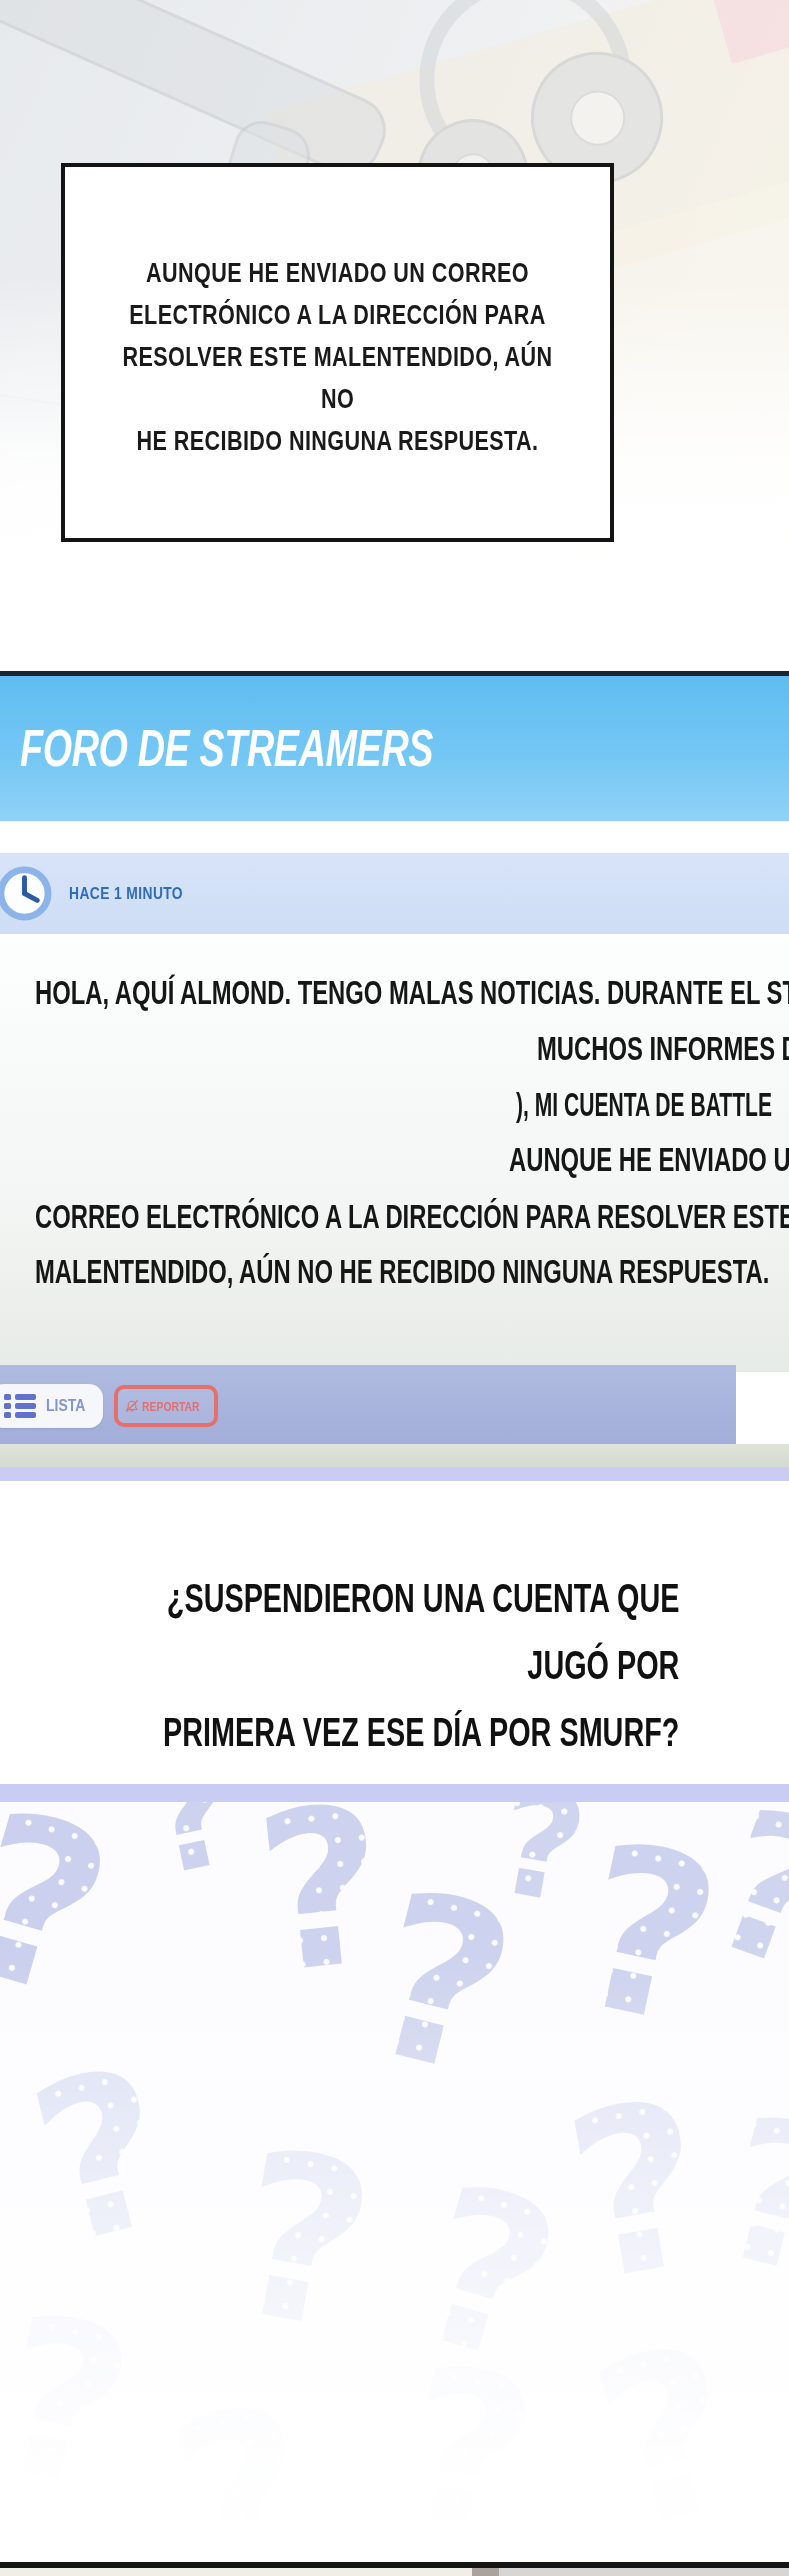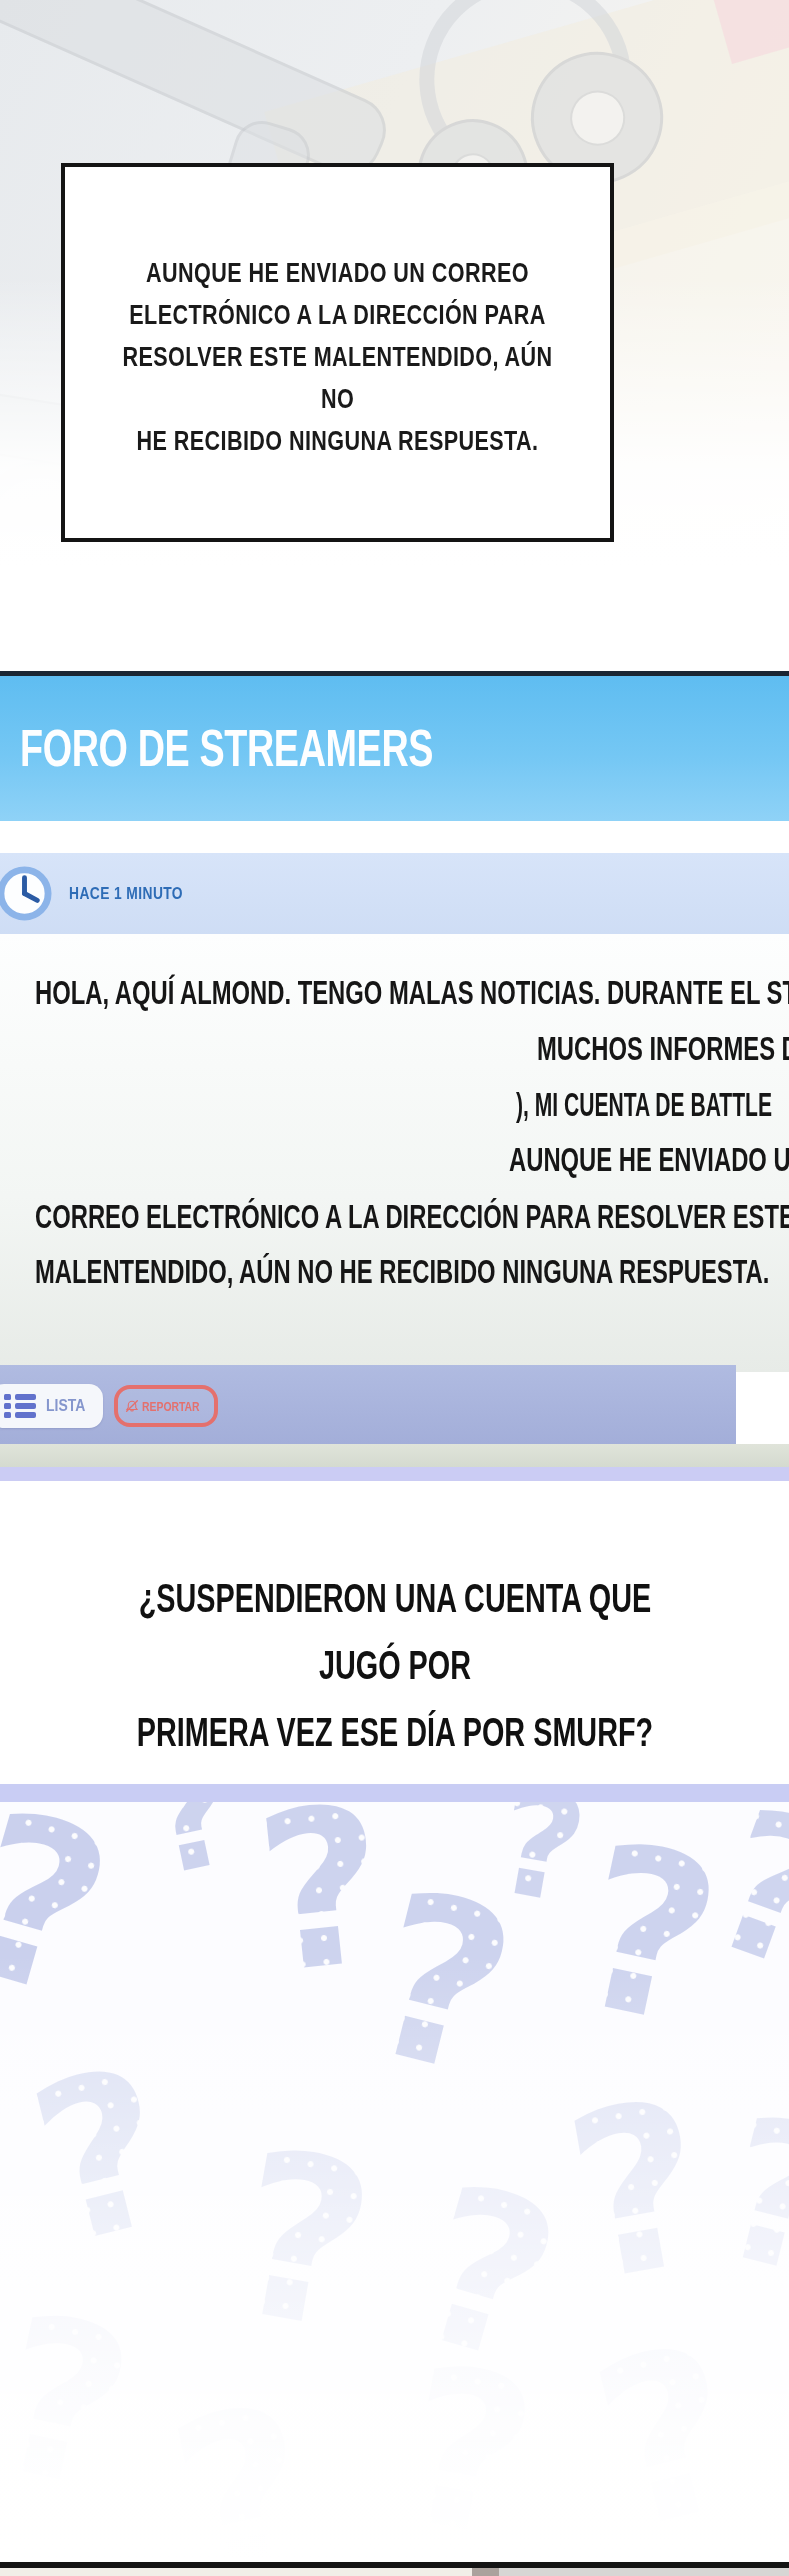--- a/index.html
+++ b/index.html
@@ -32,21 +32,21 @@
   .cxl{display:inline-block;transform-origin:left center;white-space:nowrap;}
   
   .speech-box{position:absolute;left:61px;top:163px;width:545px;height:371px;background:#fff;border:4px solid #141414;z-index:2;text-align:center;}
   .speech-box .txt{display:block;margin-top:85px;font-size:27px;line-height:42px;font-weight:700;color:#1a1a1a;letter-spacing:0.5px;}
   
   .wtf-box{position:absolute;left:275px;top:543px;width:488px;height:190px;background:#cdcdf6;border-radius:12px;z-index:4;display:flex;align-items:center;justify-content:center;}
   .wtf-inner{position:absolute;inset:13px;background:#fff;border-radius:4px;display:flex;align-items:center;justify-content:center;}
   .wtf-text{font-size:95px;font-weight:700;color:#0c0c0c;letter-spacing:-3px;transform:scaleX(.72);}
   
   .header-line{position:absolute;left:0;top:671px;width:790px;height:5px;background:#1b2633;z-index:1;}
-  .forum-header{position:absolute;left:0;top:676px;width:790px;height:145px;background:linear-gradient(180deg,#5fbdf1 0%,#74c7f4 55%,#8fd2f7 100%);z-index:1;display:flex;align-items:center;}
+  .forum-header{position:absolute;left:0;top:676px;width:790px;height:145px;background:linear-gradient(180deg,#5fbdf1 0%,#74c7f4 55%,#8fd2f7 100%);z-index:1;display:flex;align-items:center;font-style:italic;}
   .forum-title{margin-left:20px;font-size:51px;font-weight:800;color:#fdfeff;letter-spacing:-0.5px;transform:scaleX(.74);transform-origin:left center;white-space:nowrap;}
   .trophy-wrap{position:absolute;left:431px;top:0;height:145px;display:flex;align-items:center;gap:10px;}
   .trophy-count{font-size:31px;font-weight:400;color:#ddeffc;transform:scaleX(.85);transform-origin:left center;}
   
   .time-band{position:absolute;left:0;top:853px;width:790px;height:95px;background:linear-gradient(180deg,#d7e4f9 0%,#cddcf4 100%);z-index:1;}
   .clock-icon{position:absolute;left:-4px;top:12px;}
   .time-text{position:absolute;left:69px;top:0;height:81px;display:flex;align-items:center;font-size:17.3px;font-weight:700;color:#2e6cb6;letter-spacing:0.5px;}
   
   .post-body{position:absolute;left:0;top:934px;width:790px;height:438px;background:linear-gradient(180deg,#fdfefe 0%,#f3f6f4 60%,#e7ebe7 100%);z-index:1;}
   .post-line{position:absolute;font-size:34px;font-weight:700;color:#161616;white-space:nowrap;}
@@ -59,28 +59,28 @@
   .pl6{left:35px;top:318px;} .pl6>span{transform:scaleX(.70);}
   
   .reaction-box{position:absolute;left:25px;top:1012px;width:495px;height:189px;background:#cacaf3;border-radius:8px;z-index:3;}
   .reaction-inner{position:absolute;inset:12px;background:#fff;display:flex;align-items:center;justify-content:center;}
   .reaction-text{font-size:30px;font-weight:700;color:#141414;transform:scaleX(.78);white-space:nowrap;}
   
   .toolbar{position:absolute;left:0;top:1365px;width:736px;height:79px;background:linear-gradient(180deg,#b0bbe1 0%,#a3aed9 100%);z-index:2;}
   .list-btn{position:absolute;left:-10px;top:19px;width:113px;height:44px;background:#f5f7fb;border-radius:14px;display:flex;align-items:center;box-shadow:0 1px 2px rgba(90,100,150,.25);}
   .list-btn svg{margin-left:14px;}
   .list-label{margin-left:10px;font-size:17px;font-weight:700;color:#8596cd;transform:scaleX(.82);transform-origin:left center;}
-  .report-btn{position:absolute;left:114px;top:20px;width:104px;height:42px;border:4px solid #e4706d;border-radius:16px;box-sizing:border-box;display:flex;align-items:center;background:rgba(255,255,255,.06);}
+  .report-btn{position:absolute;left:114px;top:20px;width:104px;height:42px;border:4px solid #e4706d;border-radius:10px;box-sizing:border-box;display:flex;align-items:center;background:rgba(255,255,255,.06);}
   .report-btn svg{margin-left:6px;}
   .report-label{margin-left:2px;font-size:13px;font-weight:700;color:#e4706d;transform:scaleX(.8);transform-origin:left center;}
   
   .strip-gray{position:absolute;left:0;top:1444px;width:790px;height:23px;background:linear-gradient(180deg,#e0e4da 0%,#d4dacf 100%);}
   .strip-lav1{position:absolute;left:0;top:1467px;width:790px;height:14px;background:#cbccf4;}
   
-  .question-caption{position:absolute;left:0;top:1565px;width:790px;text-align:center;z-index:1;}
+  .question-caption{position:absolute;left:0;top:1565px;width:790px;text-align:right;z-index:1;}
   .question-caption .txt{font-size:40px;line-height:67px;font-weight:800;color:#111;letter-spacing:0;transform:scaleX(.72);}
   
   .strip-lav2{position:absolute;left:0;top:1784px;width:790px;height:18px;background:#c9cdf4;}
   .pattern{position:absolute;left:0;top:1802px;width:790px;height:760px;background:#fcfcff;overflow:hidden;}
   .qm{
     position:absolute;font-family:"DejaVu Sans",sans-serif;font-weight:700;line-height:1;
     color:transparent;background-color:#c5ccec;
     background-image:radial-gradient(circle,rgba(255,255,255,.95) 2.5px,rgba(255,255,255,0) 3.5px);
     background-size:24px 24px;-webkit-background-clip:text;background-clip:text;
   }

